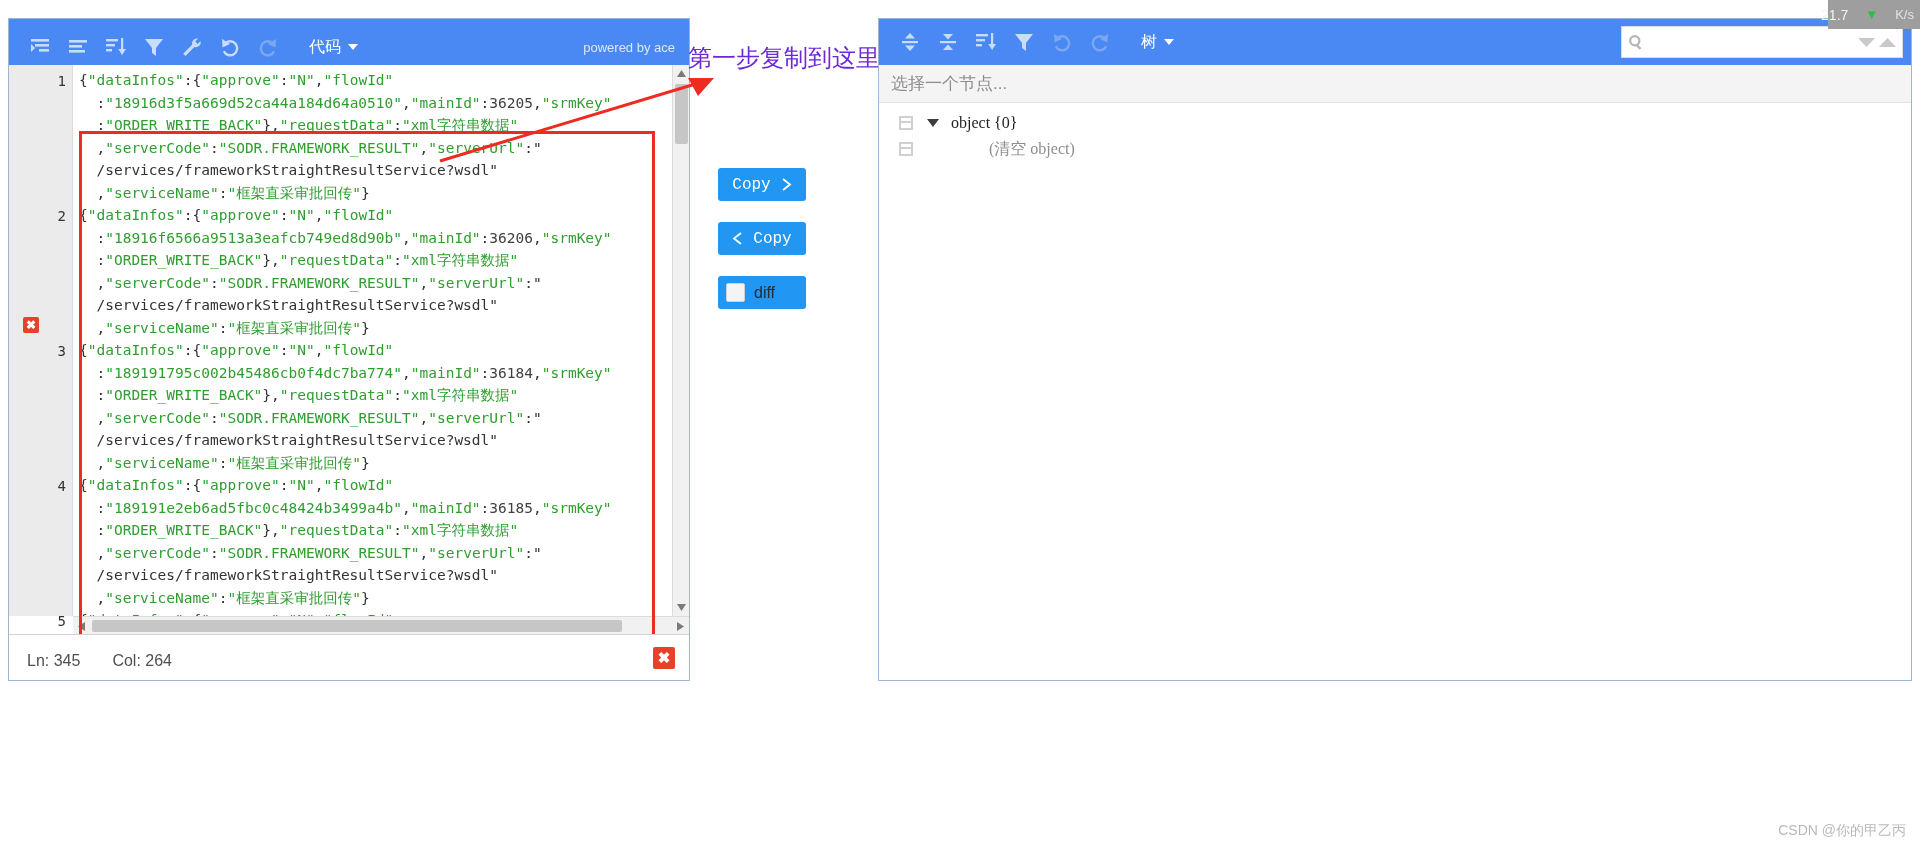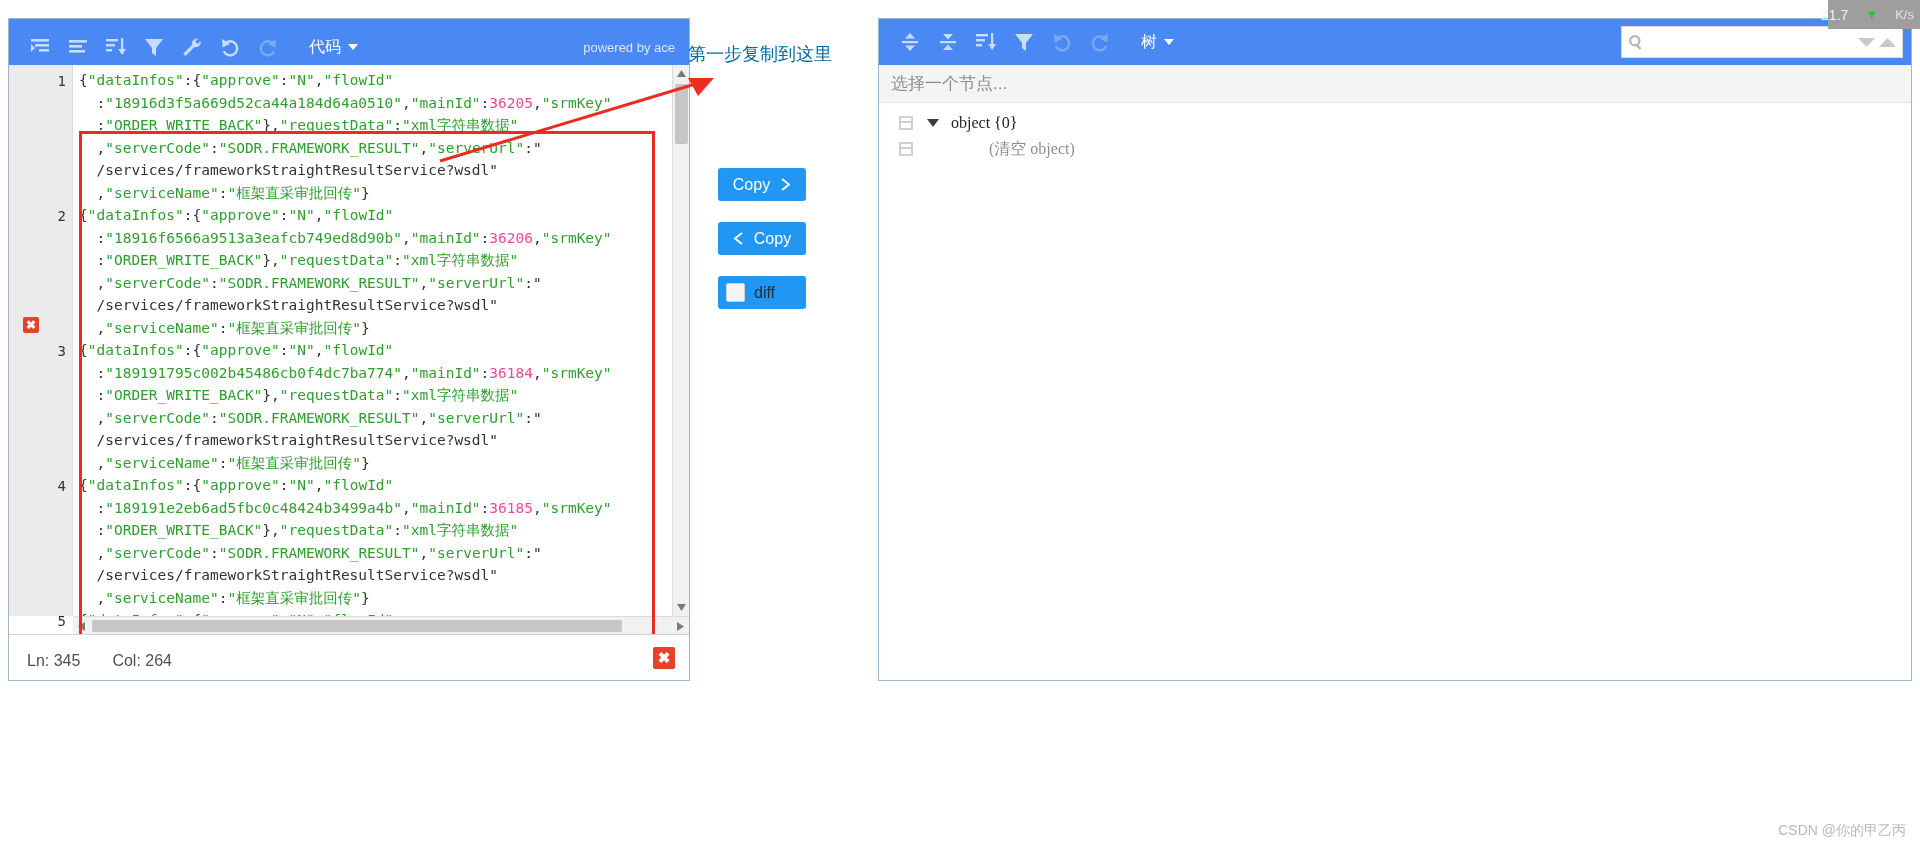--- a/index.html
+++ b/index.html
@@ -88,21 +88,21 @@
     position: absolute; left: 70px; top: 0; right: 20px; bottom: 18px;
     font-family: "DejaVu Sans Mono", monospace;
     font-size: 14.5px;
     line-height: 22.5px;
     white-space: pre;
     overflow: hidden;
     color: #333333;
     padding-top: 4px;
   }
   .tk-str { color: #2f9e2f; }
-  .tk-num { color: #ec4899; }
+  .tk-num { color: #404040; }
 
   
   #red-box {
     position: absolute; left: 70px; top: 66px;
     width: 576px; height: 549px;
     border: 3px solid #ee2b20;
     pointer-events: none;
     z-index: 9;
   }
 
@@ -150,32 +150,32 @@
     font-size:15px;font-weight:bold;border-radius:2px;cursor:pointer;
   }
 
   
   #center-col {
     position: absolute; left: 690px; top: 18px;
     width: 186px; height: 663px;
   }
   #annotation {
     position: absolute; left: -2px; top: 24px;
-    color: #0369a1; font-size: 18px; white-space: nowrap;
+    color: #6d28d9; font-size: 24px; white-space: nowrap;
   }
   #arrow-svg { position: absolute; left: -260px; top: 48px; pointer-events:none; }
   .ctr-btn {
     position: absolute; left: 28px;
     width: 88px; height: 33px;
     background: #2196f3; color: #ffffff;
     border: none; border-radius: 3px;
     font-size: 16px;
     display: flex; align-items: center; justify-content: center; gap: 10px;
     cursor: pointer;
-    font-family: Liberation Sans, sans-serif;
+    font-family: Liberation Mono, monospace;
   }
   #btn-copy-right { top: 150px; }
   #btn-copy-left  { top: 204px; }
   #btn-diff {
     position:absolute; left:28px; top:258px;
     width:88px;height:33px;background:#2196f3;border:none;border-radius:3px;
     display:flex;align-items:center;gap:9px;padding-left:8px;cursor:pointer;
   }
   #btn-diff .chk {
     width:19px;height:19px;background:#f4f4f4;border:1px solid #d0d0d0;border-radius:2px;

